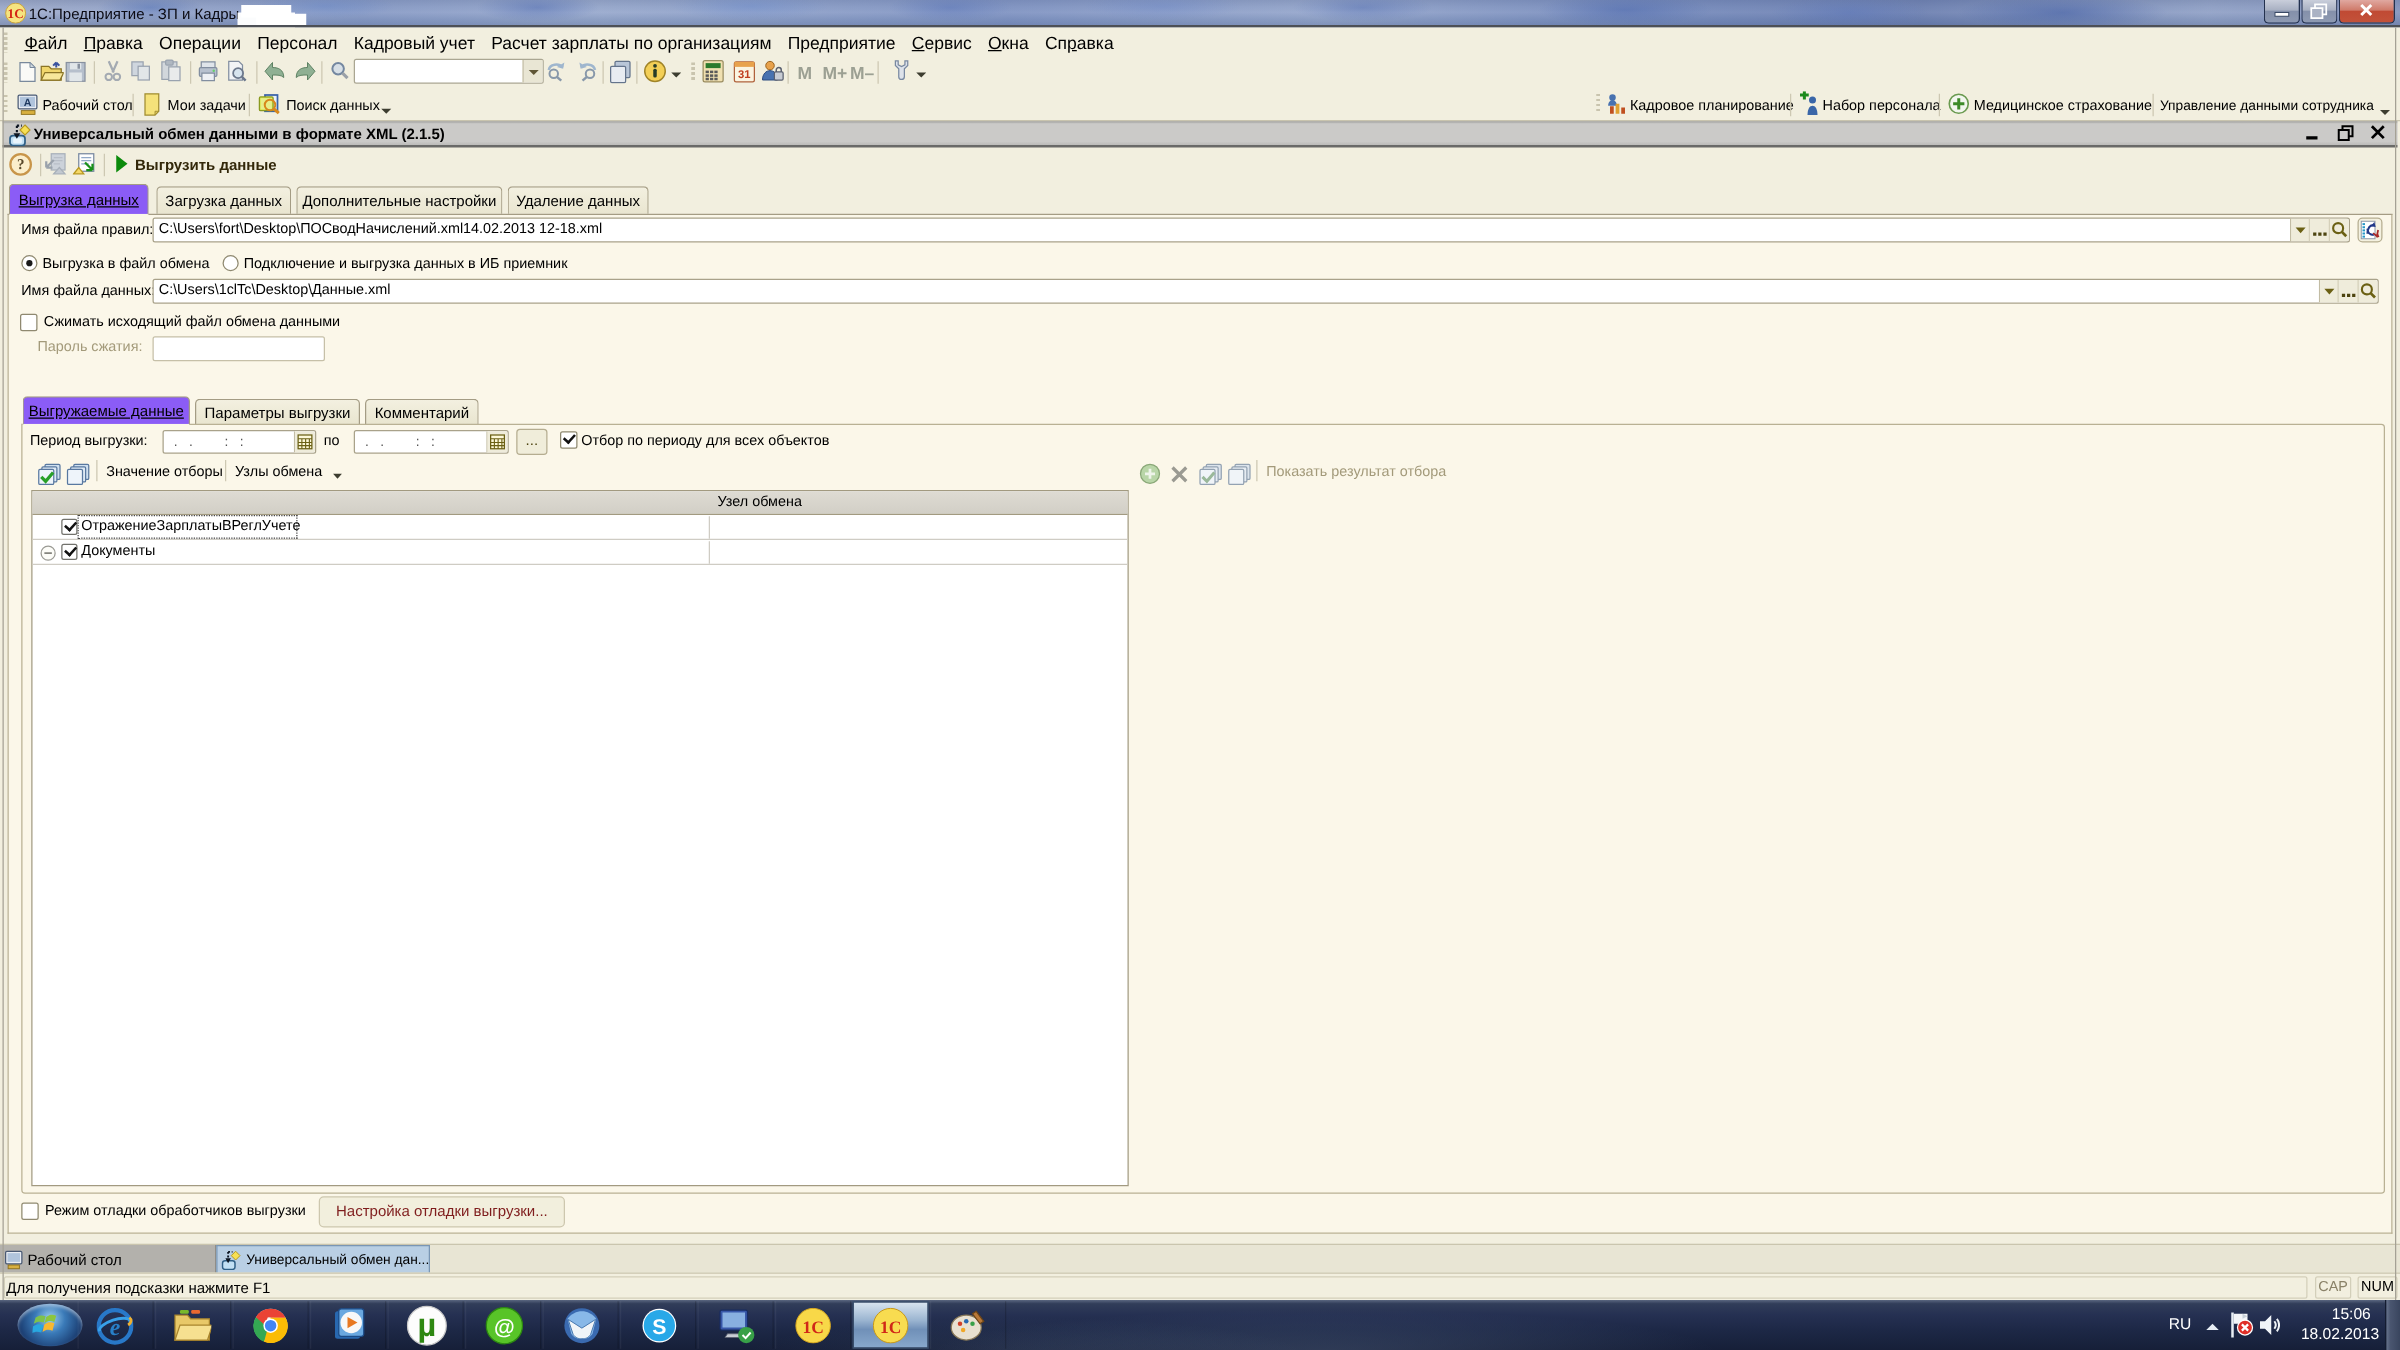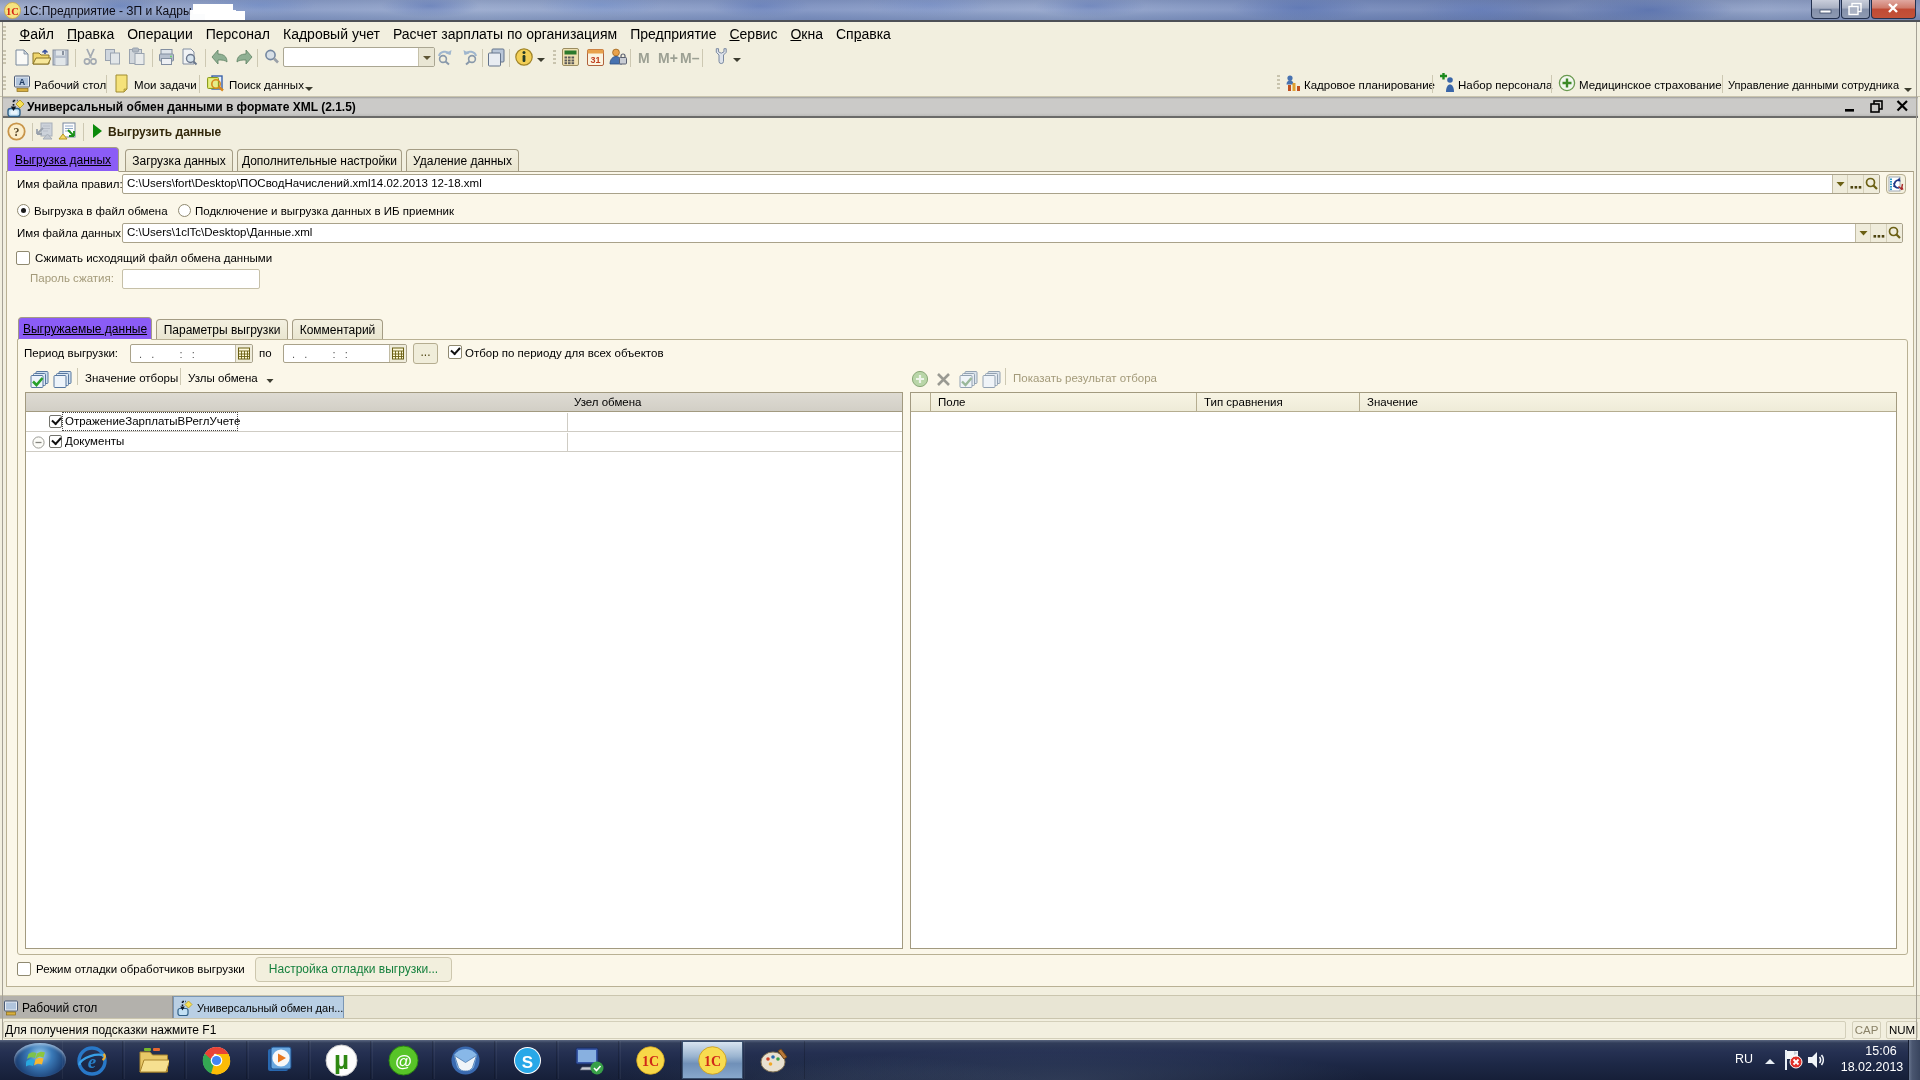--- a/index.html
+++ b/index.html
@@ -524,32 +524,24 @@
       <svg style="position:absolute;left:6px;top:3px" width="13" height="13">
           <circle cx="6.5" cy="6.5" r="5.6" fill="#fcfcf8" stroke="#9a9a94"></circle>
           <path d="M3.5 6.5 h6" stroke="#84847e" stroke-width="1.3"></path>
         </svg>
       <div class="checkbox checked" style="left:23px;top:2px;width:13px;height:13px;"></div>
       <div style="position:absolute;left:39px;top:2px;">Документы</div>
       <div style="position:absolute;left:541px;top:0;bottom:0;width:1px;background:#cfccc4;"></div>
     </div>
   </div>
 
-  <div class="tbl" style="left:910px;top:392px;width:987px;height:557px;">
-    <div class="thead beige" style="border-bottom:1px solid #b5ad90;">
-      <div class="hcell" style="left:0;width:20px;padding:0;"></div>
-      <div class="hcell" style="left:21px;width:265px;">Поле</div>
-      <div class="hcell" style="left:287px;width:162px;">Тип сравнения</div>
-      <div class="hcell" style="left:450px;width:536px;border-right:none;">Значение</div>
-    </div>
-  </div>
 
   <div class="checkbox" style="left:17px;top:962px;"></div>
   <div class="lbl" style="left:36px;top:963px;">Режим отладки обработчиков выгрузки</div>
-  <div class="abs" style="left:255px;top:957px;width:197px;height:25px;border:1px solid #cdc7ae;border-radius:4px;background:#f2efdd;color:#15803d;text-align:center;line-height:23px;font-size:12px;">Настройка отладки выгрузки...</div>
+  <div class="abs" style="left:255px;top:957px;width:197px;height:25px;border:1px solid #cdc7ae;border-radius:4px;background:#f2efdd;color:#7f1d1d;text-align:center;line-height:23px;font-size:12px;">Настройка отладки выгрузки...</div>
 
   <div id="mditabs" class="abs">
     <div style="width:173px;height:23px;background:#b3b1ac;border-right:1px solid #8f8d88;display:flex;align-items:center;padding-left:3px;gap:2px;font-size:12px;">
       <svg width="17" height="17">
           <rect x="1.5" y="2" width="13" height="10" rx="1" fill="#e8ecf2" stroke="#4a5a74"></rect>
           <rect x="3" y="3.5" width="10" height="7" fill="#b0c4dc"></rect>
           <rect x="3.5" y="13" width="9" height="3" fill="#d8b040" stroke="#8a6c18" stroke-width=".7"></rect>
         </svg>
       <span>Рабочий стол</span>
     </div>

